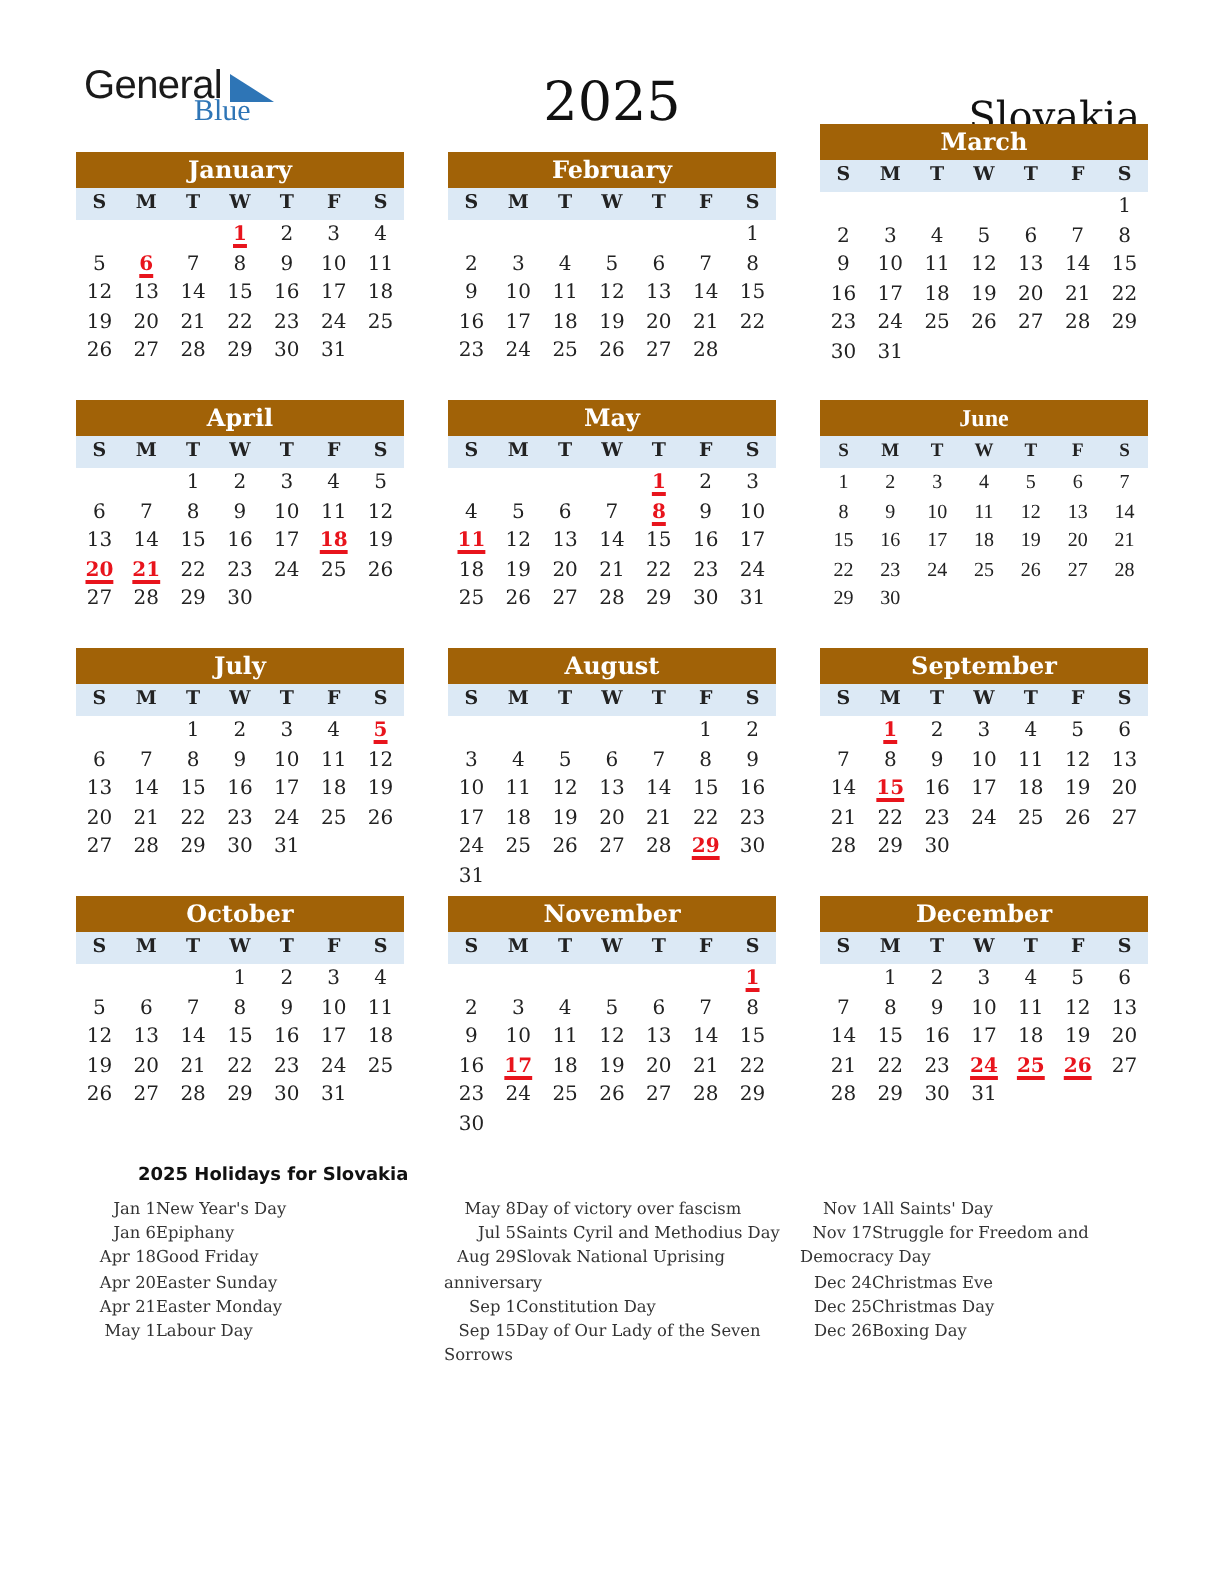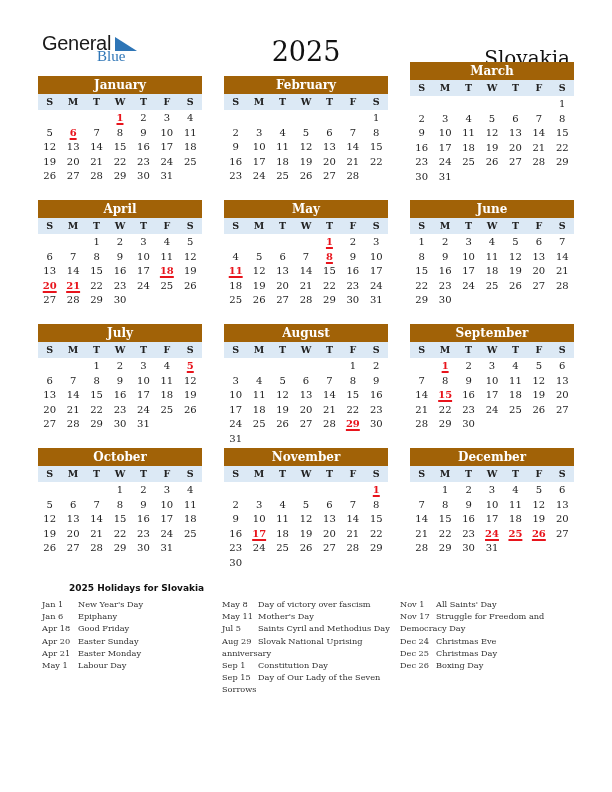--- a/index.html
+++ b/index.html
@@ -13,21 +13,21 @@
   .month { position: absolute; width: 164px; }
   .mhead { height: 18px; background: #a16207; color: #fff; text-align: center; font-weight: bold; font-size: 12px; line-height: 18px; }
   .wdrow { height: 16px; background: #dce9f5; display: grid; grid-template-columns: repeat(7, 1fr); }
   .wdrow span { text-align: center; font-weight: bold; font-size: 9.5px; line-height: 16px; color: #222; }
   .days { display: grid; grid-template-columns: repeat(7, 1fr); grid-auto-rows: 14.6px; padding-top: 1px; }
   .days span { text-align: center; font-size: 10px; line-height: 14.6px; color: #222; }
   .days span.hol { color: #e8141c; font-weight: bold; text-decoration: underline; text-decoration-thickness: 1.5px; text-underline-offset: 2px; }
   .htitle { position: absolute; left: 42px; top: 583px; font-family: "DejaVu Sans", sans-serif; font-weight: bold; font-size: 9px; color: #111; margin-left: 27px; }
   .hcol { position: absolute; top: 598px; width: 175px; font-size: 8.2px; color: #333; }
   .hitem { line-height: 12.2px; }
-  .hitem .d { display: inline-block; width: 36px; }
+  .hitem .d { display: inline-block; width: 36px; text-align: right; }
   .hitem .n { }
 </style>
 </head>
 <body>
 
 <div class="logo">
   <span class="g">General</span>
   <span class="tri"></span>
   <span class="b">Blue</span>
 </div>
@@ -270,21 +270,21 @@
         <span>24</span>
         <span>25</span>
         <span>26</span>
         <span>27</span>
         <span>28</span>
         <span>29</span>
         <span>30</span>
         <span>31</span>
       </div>
     </div>
-    <div class="month" style="left: 410px; top: 200px;">
+    <div class="month" style="left: 410px; top: 200px; font-family: Liberation Serif, serif;">
       <div class="mhead">June</div>
       <div class="wdrow">
         <span>S</span>
         <span>M</span>
         <span>T</span>
         <span>W</span>
         <span>T</span>
         <span>F</span>
         <span>S</span>
       </div>
@@ -613,21 +613,20 @@
 <div class="hcol" style="left:42px" id="hc1">
     <div class="hitem"><span class="d">Jan 1</span><span class="n">New Year's Day</span></div>
     <div class="hitem"><span class="d">Jan 6</span><span class="n">Epiphany</span></div>
     <div class="hitem"><span class="d">Apr 18</span><span class="n">Good Friday</span></div>
     <div class="hitem"><span class="d">Apr 20</span><span class="n">Easter Sunday</span></div>
     <div class="hitem"><span class="d">Apr 21</span><span class="n">Easter Monday</span></div>
     <div class="hitem"><span class="d">May 1</span><span class="n">Labour Day</span></div>
   </div>
 <div class="hcol" style="left:222px" id="hc2">
     <div class="hitem"><span class="d">May 8</span><span class="n">Day of victory over fascism</span></div>
-    <div class="hitem"><span class="d">May 11</span><span class="n">Mother's Day</span></div>
     <div class="hitem"><span class="d">Jul 5</span><span class="n">Saints Cyril and Methodius Day</span></div>
     <div class="hitem"><span class="d">Aug 29</span><span class="n">Slovak National Uprising anniversary</span></div>
     <div class="hitem"><span class="d">Sep 1</span><span class="n">Constitution Day</span></div>
     <div class="hitem"><span class="d">Sep 15</span><span class="n">Day of Our Lady of the Seven Sorrows</span></div>
   </div>
 <div class="hcol" style="left:400px" id="hc3">
     <div class="hitem"><span class="d">Nov 1</span><span class="n">All Saints' Day</span></div>
     <div class="hitem"><span class="d">Nov 17</span><span class="n">Struggle for Freedom and Democracy Day</span></div>
     <div class="hitem"><span class="d">Dec 24</span><span class="n">Christmas Eve</span></div>
     <div class="hitem"><span class="d">Dec 25</span><span class="n">Christmas Day</span></div>

